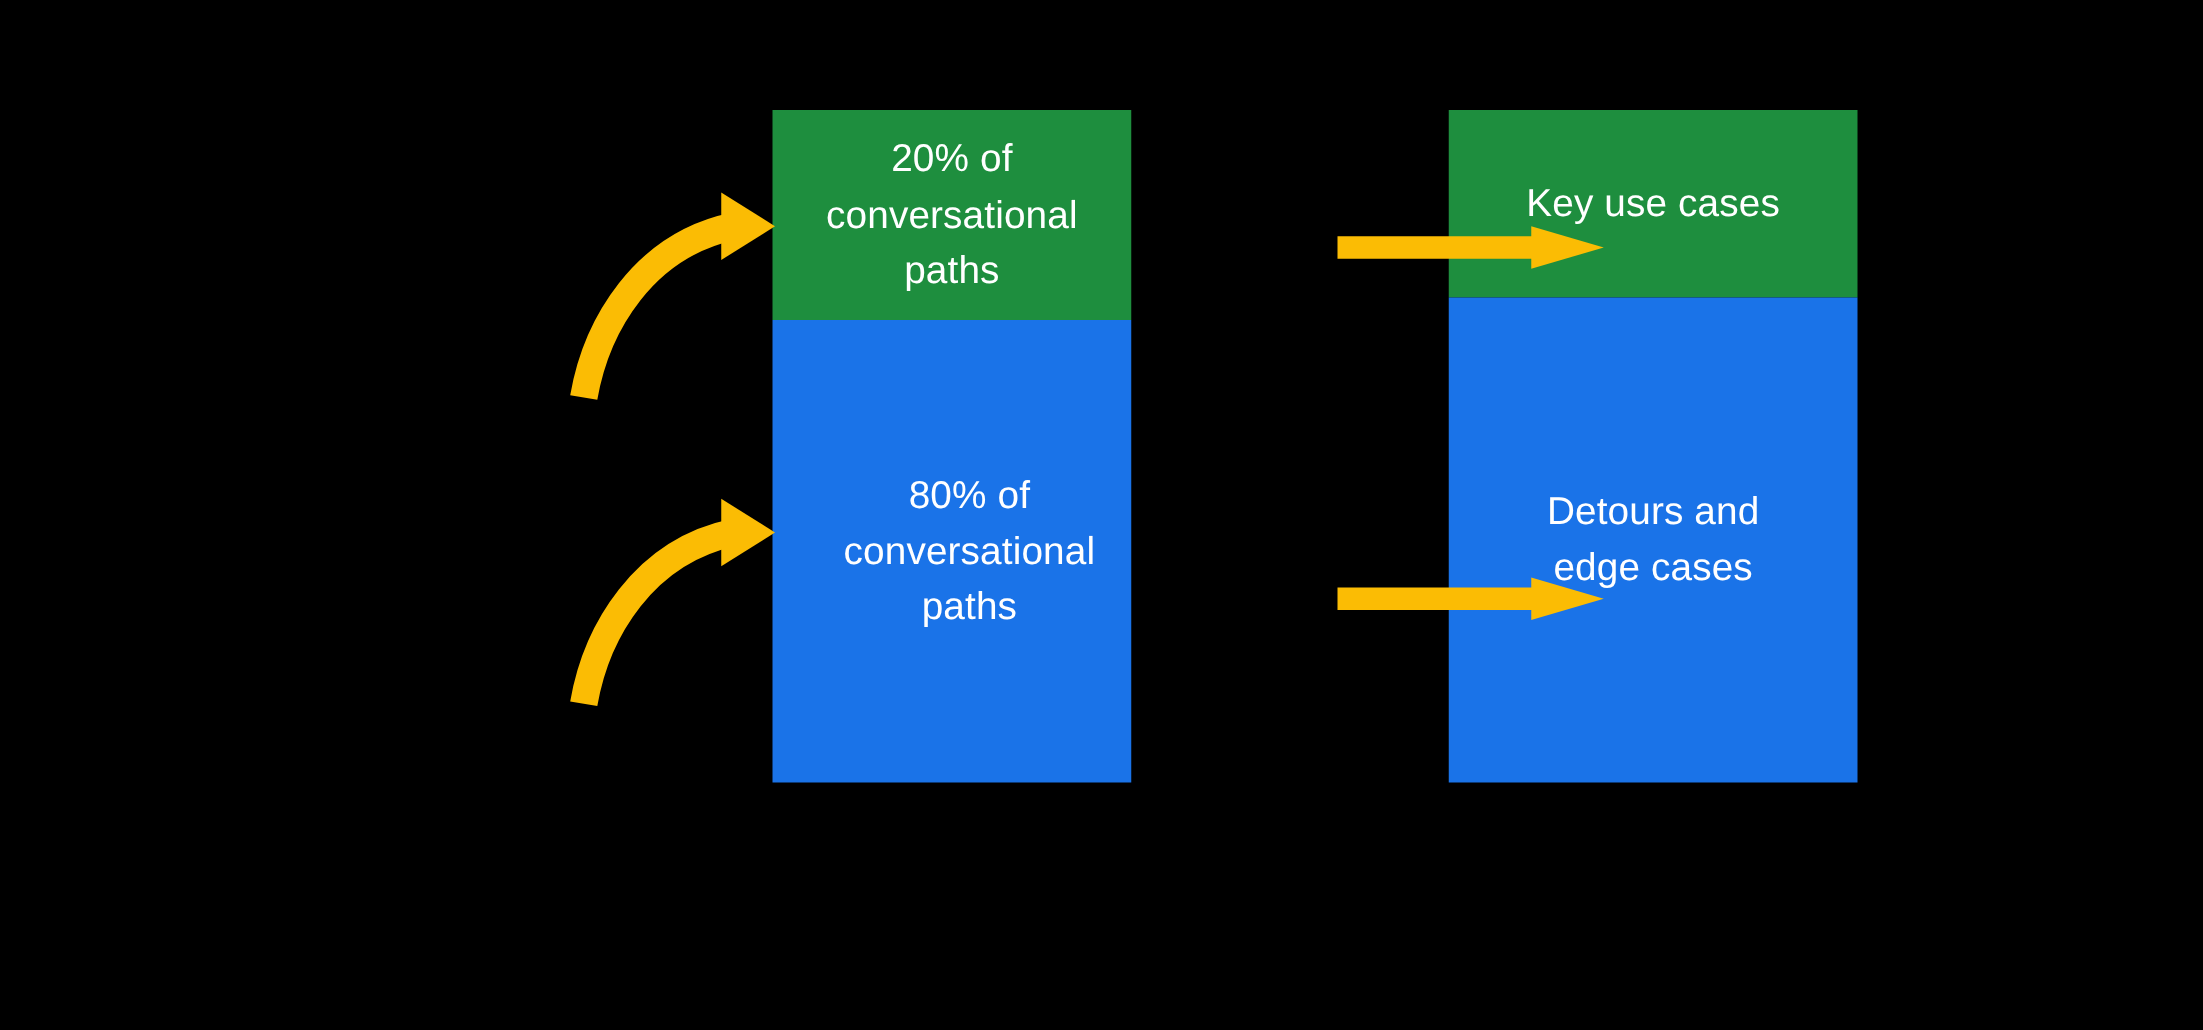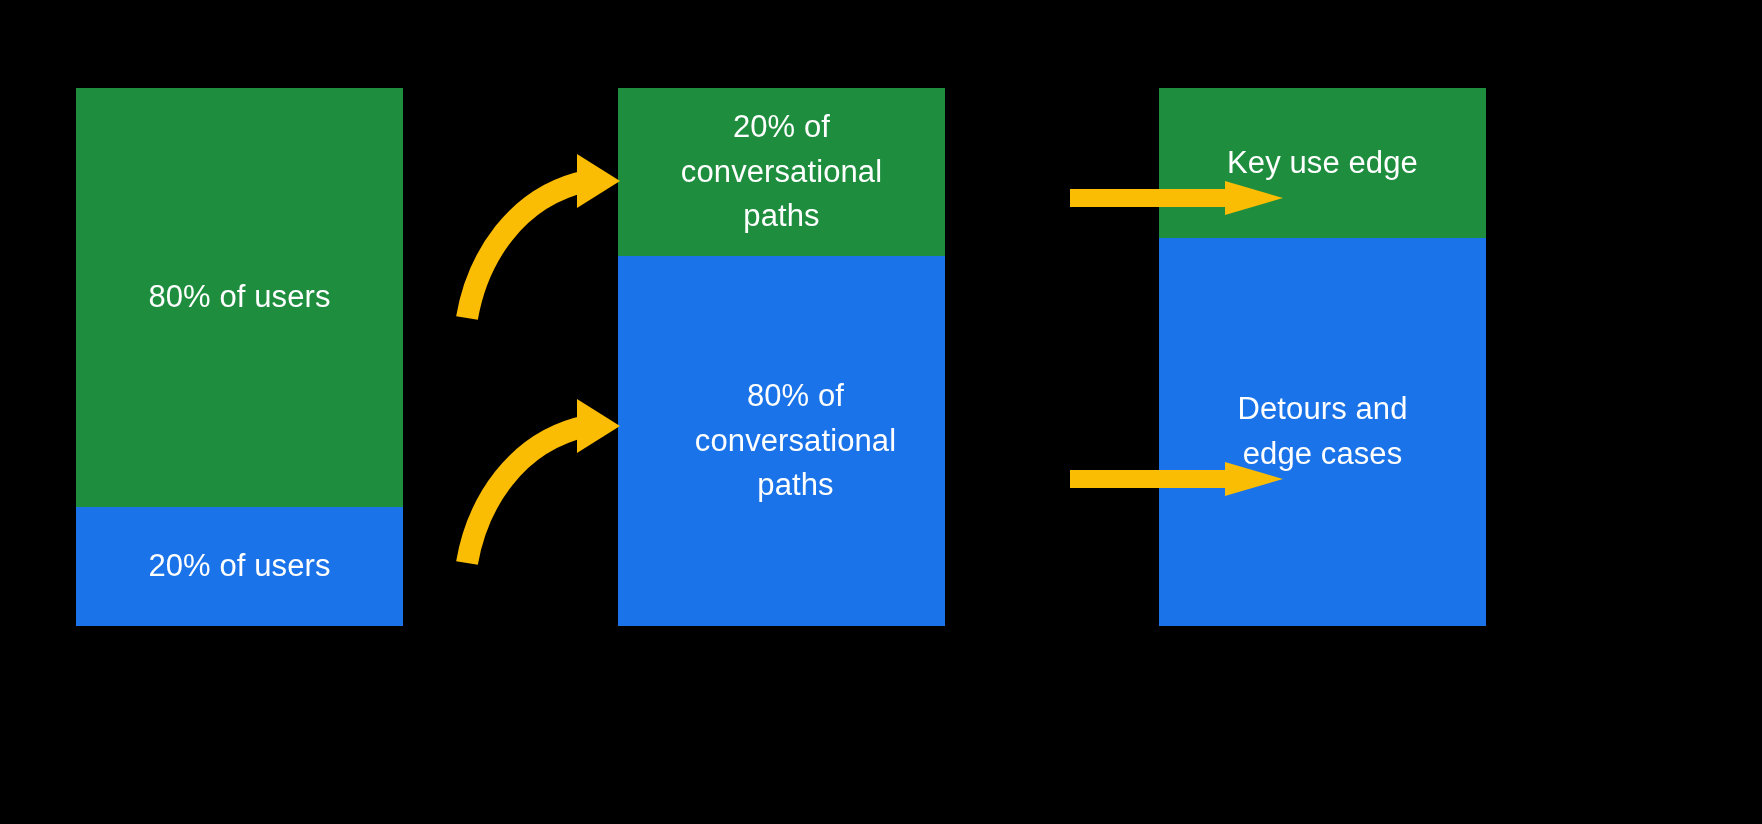--- a/index.html
+++ b/index.html
@@ -44,21 +44,21 @@
   }
 
   .seg-green { background: #1E8E3E; }
   .seg-blue  { background: #1A73E8; }
 
   
   #col-users       { left: 76px;   top: 88px; width: 327px; height: 538px; }
   #col-users .s1   { height: 419px; }
   #col-users .s2   { height: 119px; }
 
-  #col-paths       { left: 618px;  top: 88px; width: 327px; height: 538px; }
+  #col-paths       { left: 618px;  top: 88px; width: 287px; height: 538px; }
   #col-paths .s1   { height: 168px; }
   #col-paths .s2   { height: 370px; padding-left: 28px; }
 
   #col-cases       { left: 1159px; top: 88px; width: 327px; height: 538px; }
   #col-cases .s1   { height: 168px; }
   #col-cases .s2   { height: 433px; }
 
   
   .arrow-svg {
     position: absolute;
@@ -68,45 +68,37 @@
   #curve-arrow-top    { left: 405px; top: 140px;  width: 230px; height: 200px; }
   #curve-arrow-bottom { left: 405px; top: 385px;  width: 230px; height: 200px; }
   #straight-arrow-top    { left: 1070px; top: 178px; width: 220px; height: 40px; }
   #straight-arrow-bottom { left: 1070px; top: 459px; width: 220px; height: 40px; }
 </style>
 </head>
 <body>
 
 <div id="stage">
 
-  <div class="column" id="col-users">
-    <div class="seg seg-green s1">
-      <span class="seg-label">80% of users</span>
-    </div>
-    <div class="seg seg-blue s2">
-      <span class="seg-label">20% of users</span>
-    </div>
-  </div>
 
   <div class="column" id="col-paths">
     <div class="seg seg-green s1">
       <span class="seg-label">20% of
 conversational
 paths</span>
     </div>
     <div class="seg seg-blue s2">
       <span class="seg-label">80% of
 conversational
 paths</span>
     </div>
   </div>
 
   <div class="column" id="col-cases">
     <div class="seg seg-green s1">
-      <span class="seg-label">Key use edge</span>
+      <span class="seg-label">Key use cases</span>
     </div>
     <div class="seg seg-blue s2">
       <span class="seg-label">Detours and
 edge cases</span>
     </div>
   </div>
 
   <svg class="arrow-svg" id="curve-arrow-top" viewBox="0 0 230 200">
     <path d="M 62 178 C 72 120, 110 56, 182 41 L 182 41" fill="none" stroke="#FBBC04" stroke-width="22" stroke-linecap="butt"></path>
     <polygon points="172 14, 215 41, 172 68" fill="#FBBC04"></polygon>

